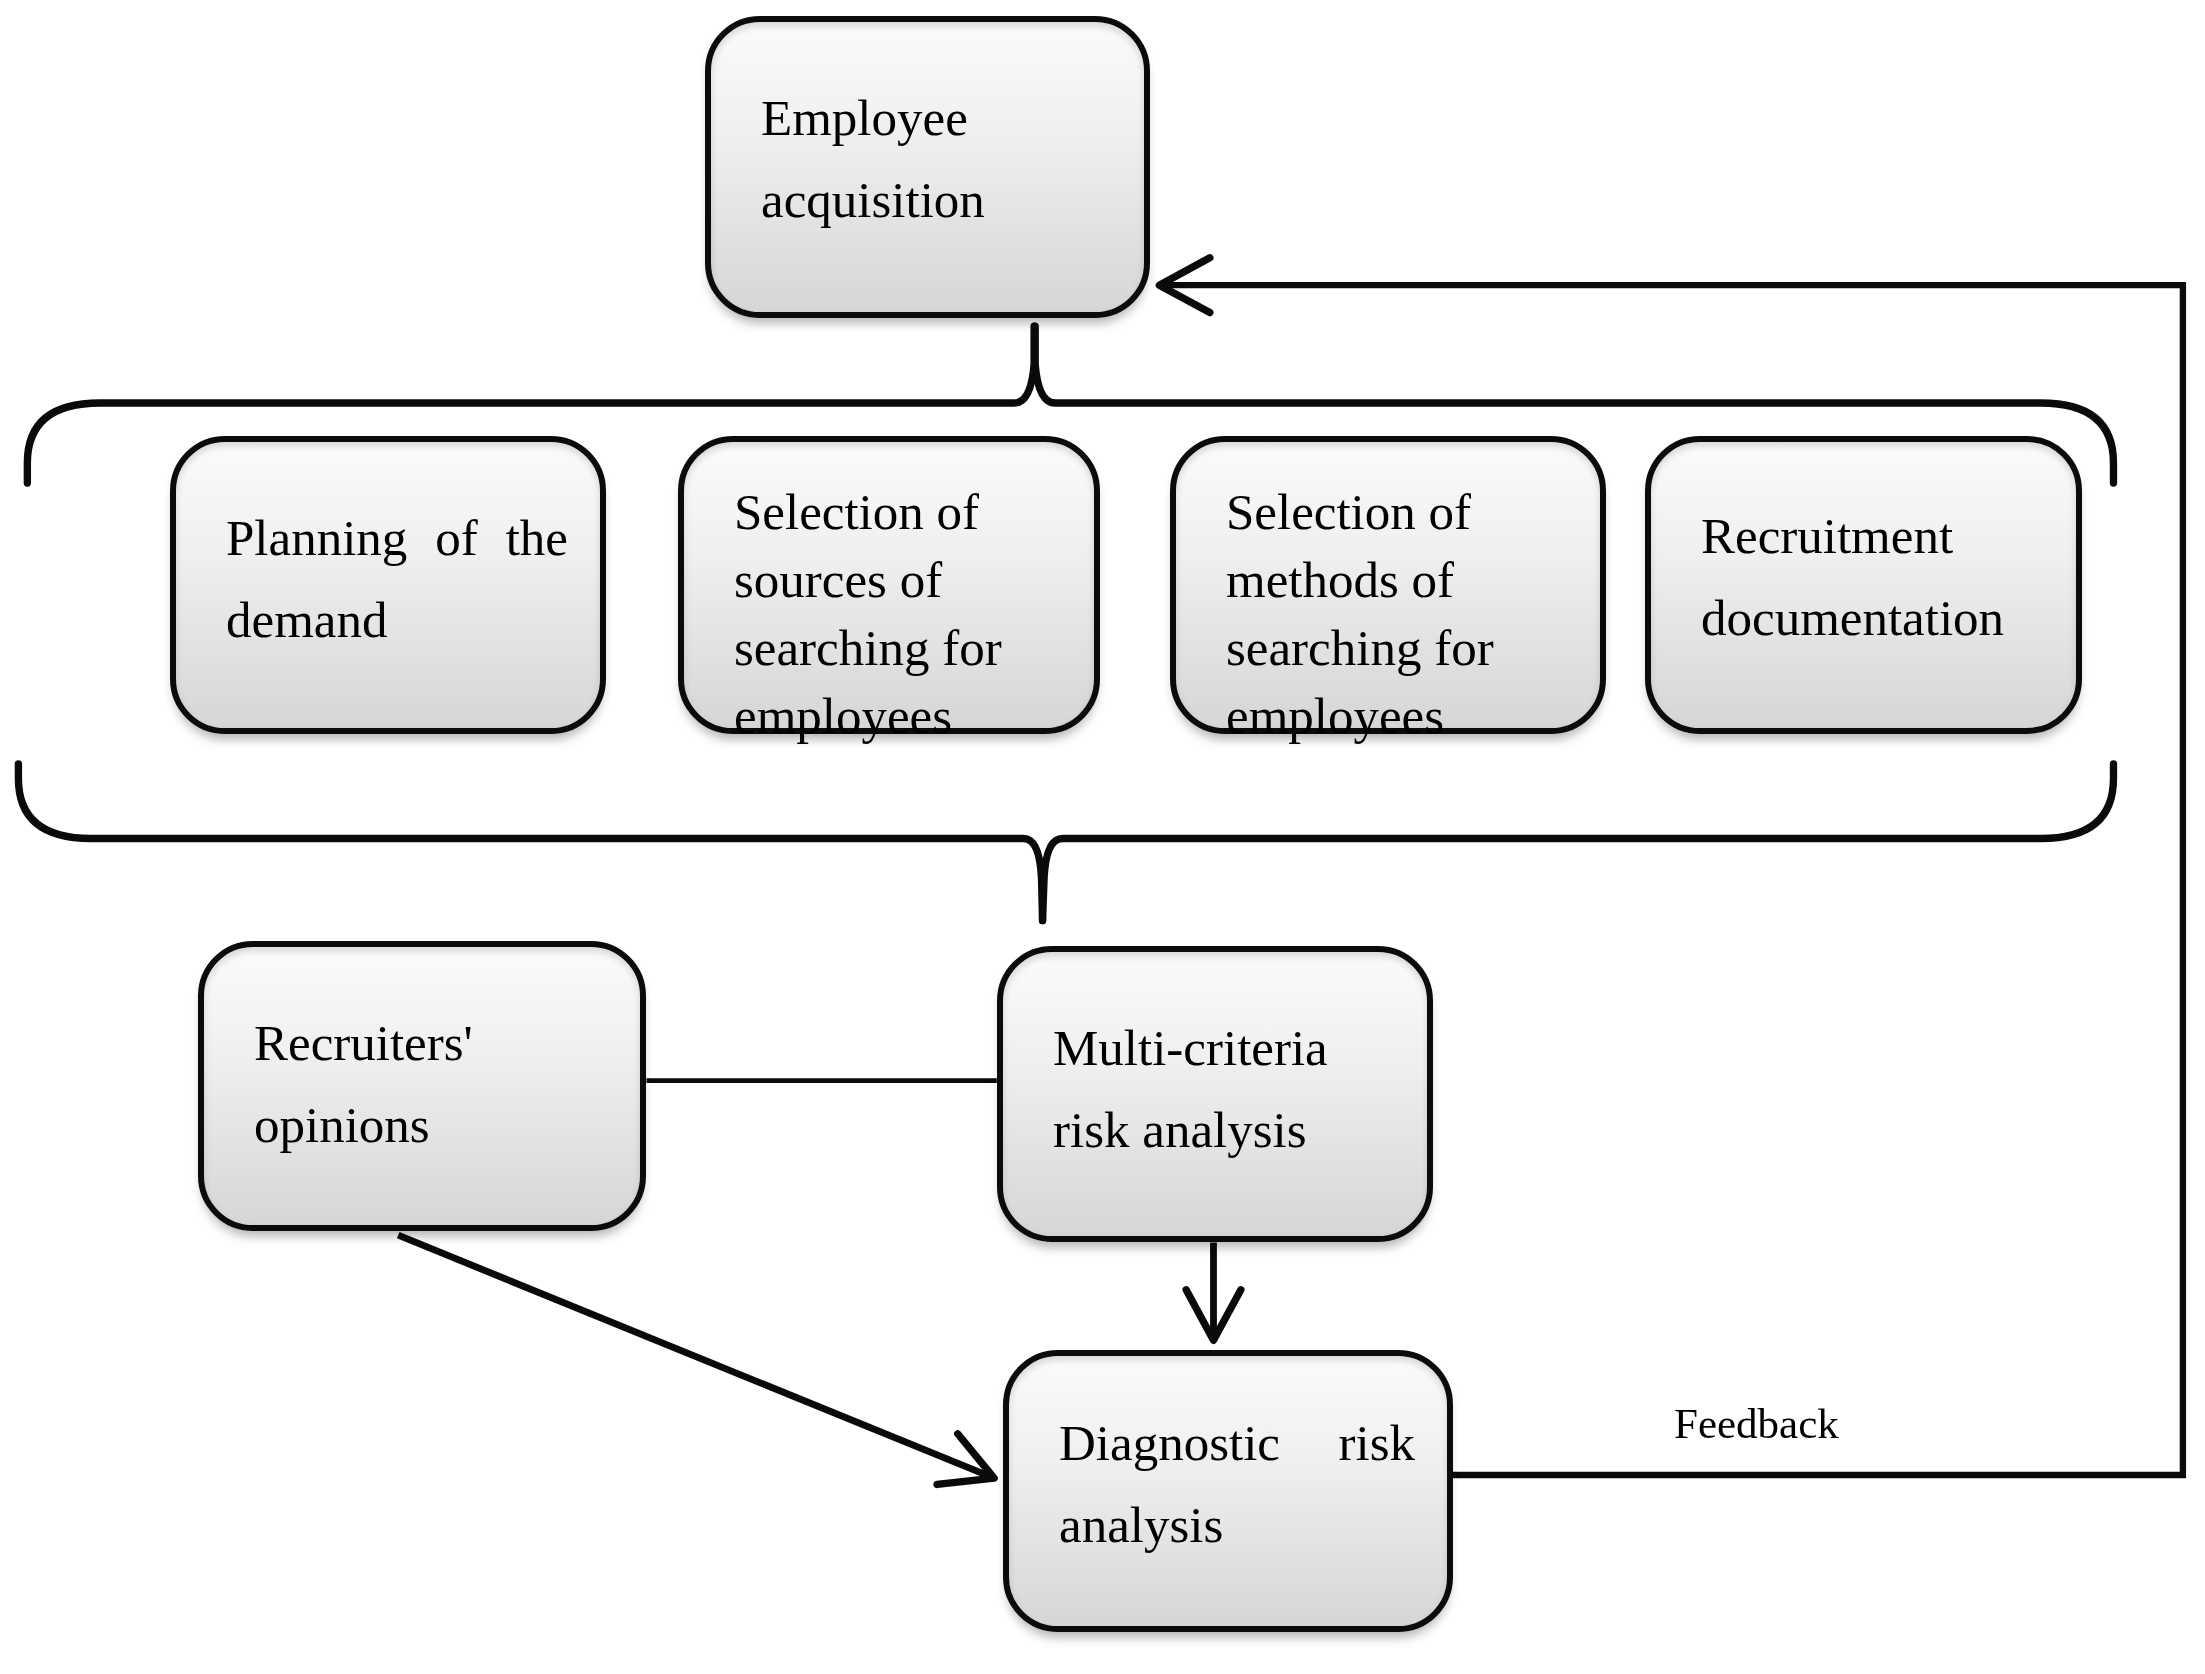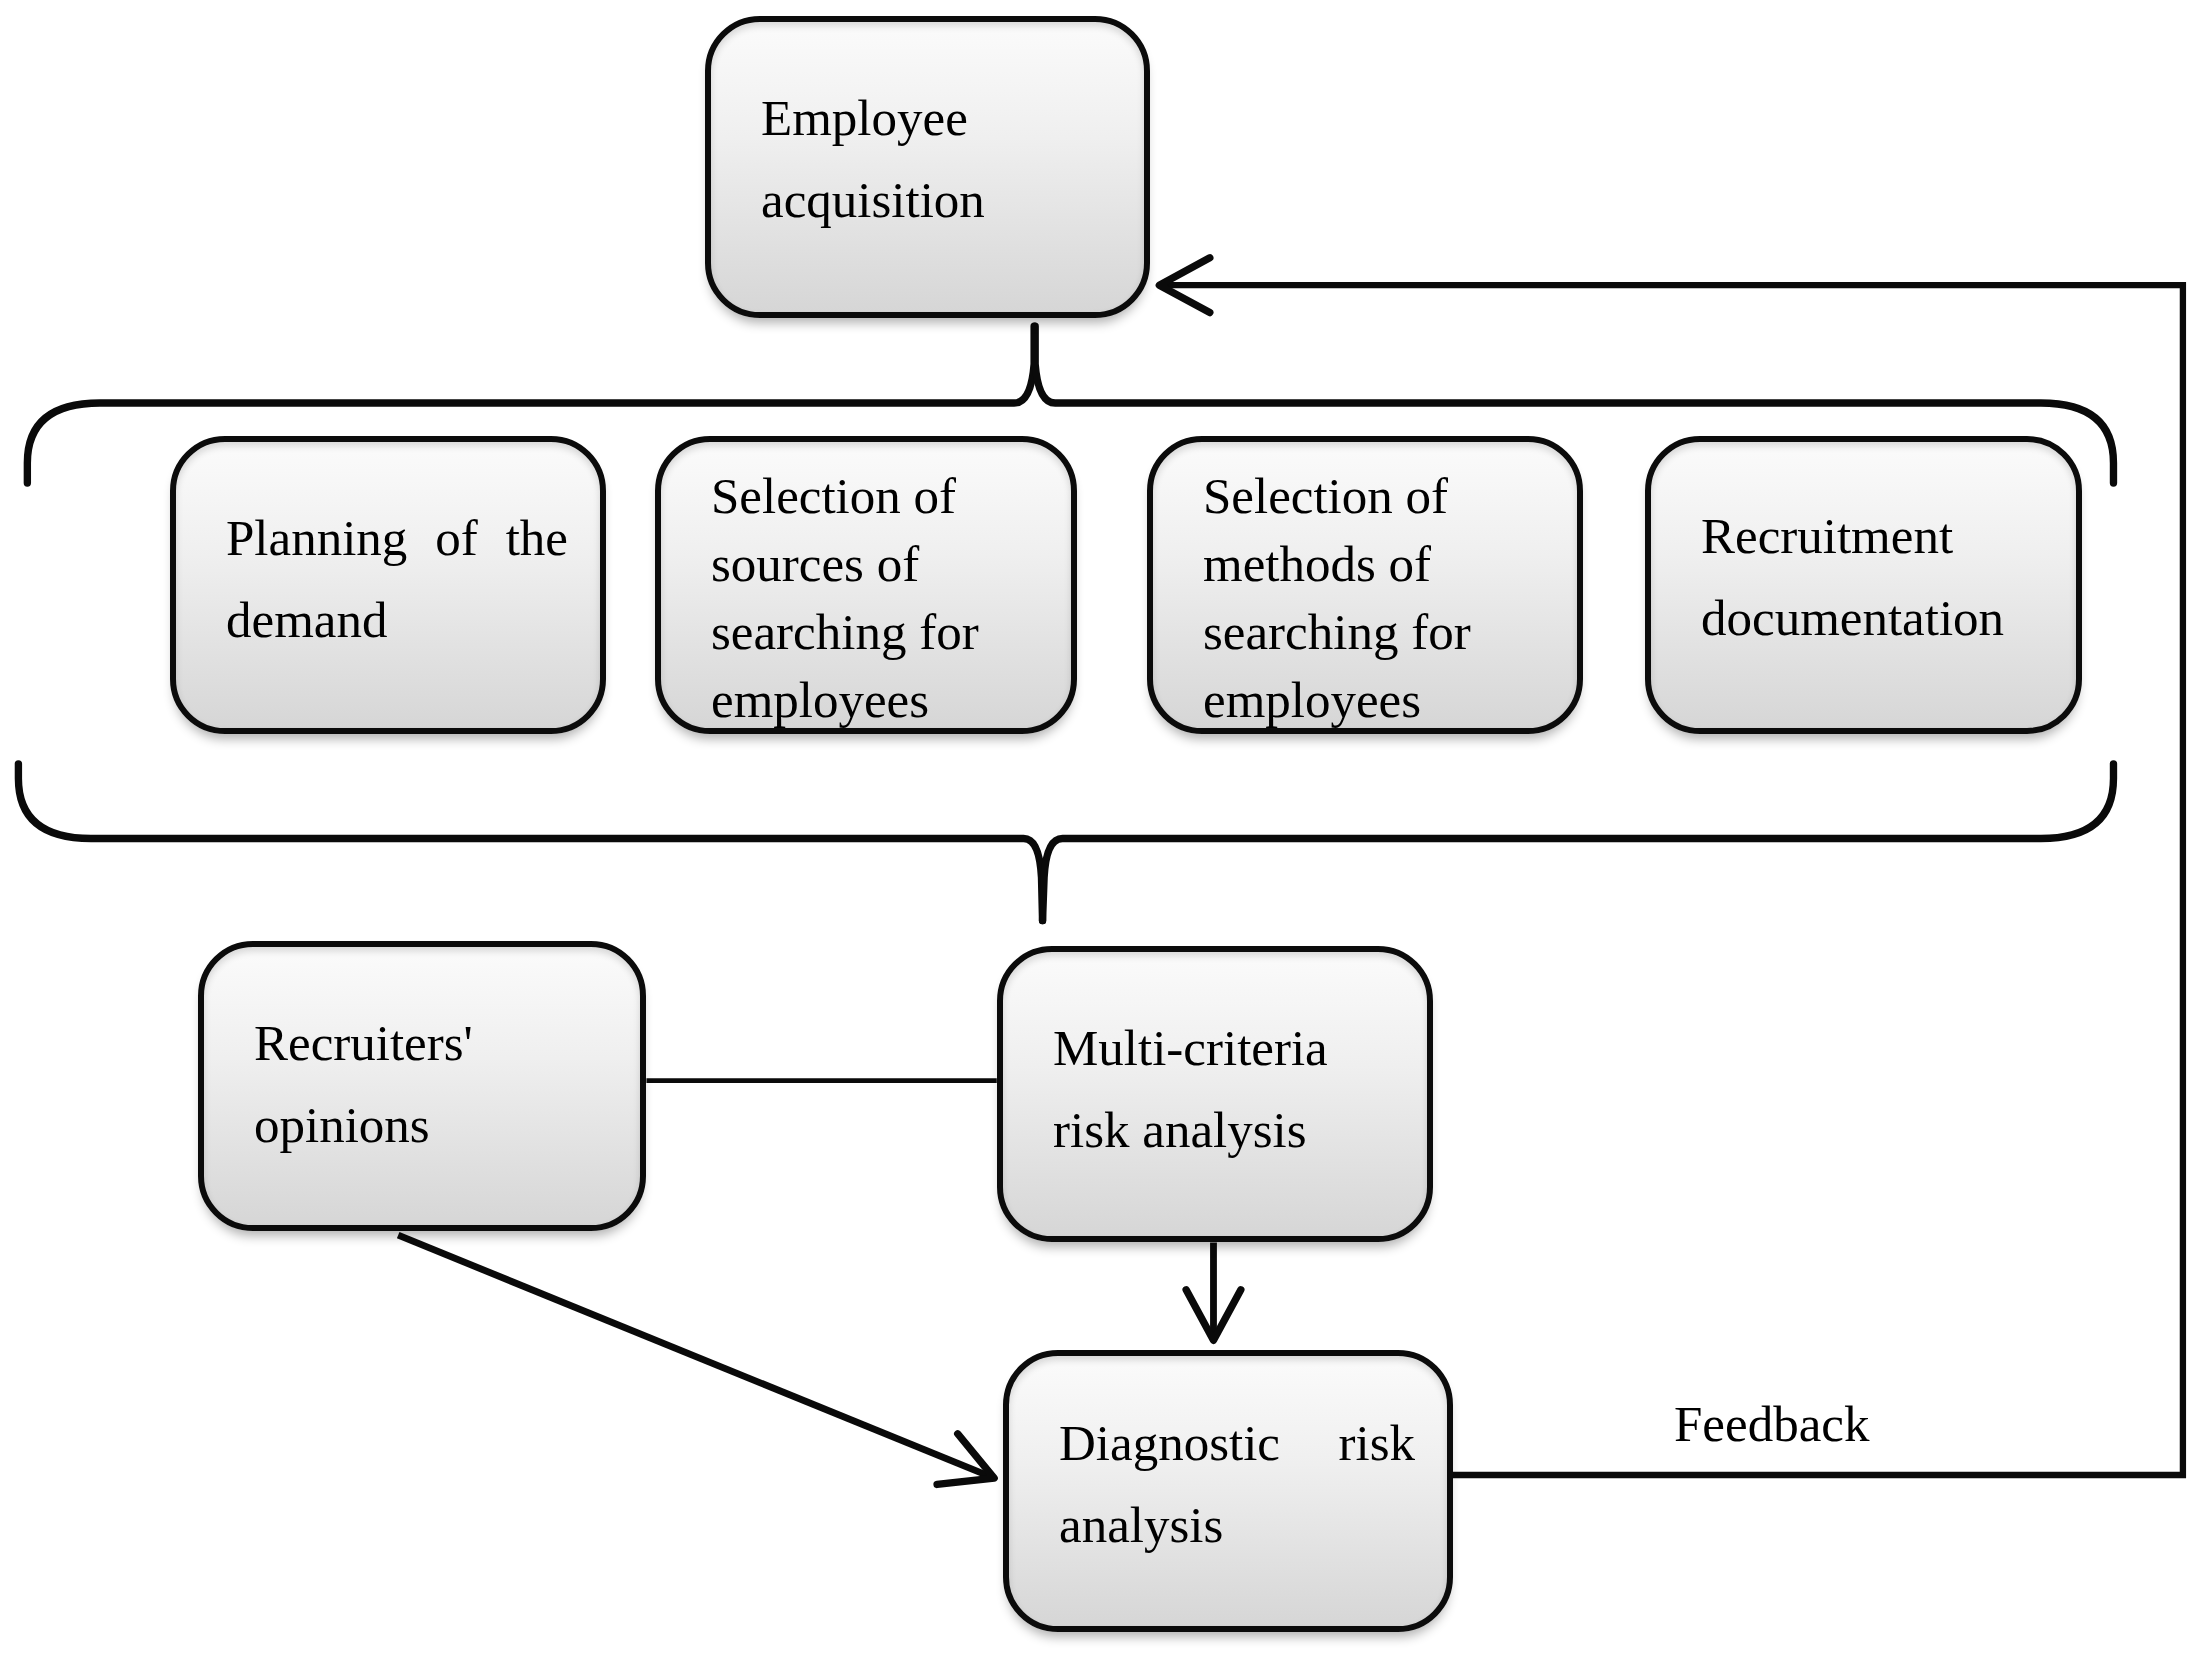--- a/index.html
+++ b/index.html
@@ -16,36 +16,36 @@
     position:absolute;
     box-sizing:border-box;
     border:6.8px solid #0b0b0b;
     border-radius:55px;
     background:linear-gradient(180deg,#fbfbfb 0%,#efefef 40%,#d6d6d6 100%);
     box-shadow:0 8.4px 10.5px -4.2px rgba(0,0,0,0.30), inset 0 4.2px 7.4px rgba(0,0,0,0.14);
     font-size:51px;
     line-height:82px;
     padding:55px 32px 0 50px;
   }
-  .node.four-line{line-height:68px;padding-top:20px;}
+  .node.four-line{line-height:68px;padding-top:36px;margin-left:23px;}
   .node.center-v{display:flex;flex-direction:column;justify-content:center;padding-top:0;padding-bottom:16px;}
   .node .ln{display:block;white-space:nowrap;}
   .node .ln[data-justify]{display:flex;justify-content:space-between;white-space:normal;gap:6px;}
   
   .n-employee   {left:705px;top:16px;  width:445px;height:302px;}
   .n-planning   {left:170px; top:436px; width:436px;height:298px;}
   .n-sources    {left:655px;top:436px; width:422px;height:298px;}
   .n-methods    {left:1147px;top:436px; width:436px;height:298px;}
   .n-recdoc     {left:1645px;top:436px; width:437px;height:298px;}
   .n-recruiters {left:198px; top:941px;width:448px;height:290px;}
   .n-multi      {left:997px;top:946px;width:436px;height:296px;}
   .n-diagnostic {left:1003px;top:1350px;width:450px;height:282px;padding-top:46px;}
   .float-label{
     position:absolute;
-    font-size:51px;line-height:58px;white-space:nowrap;
+    font-size:43px;line-height:58px;white-space:nowrap;
   }
   .l-feedback{left:1674px;top:1395px;}
 </style>
 </head>
 <body>
 
 <div class="canvas">
 
   <svg class="lines-layer" width="2205" height="1675" viewBox="0 0 4192 3184" xmlns="http://www.w3.org/2000/svg">
     <defs>

